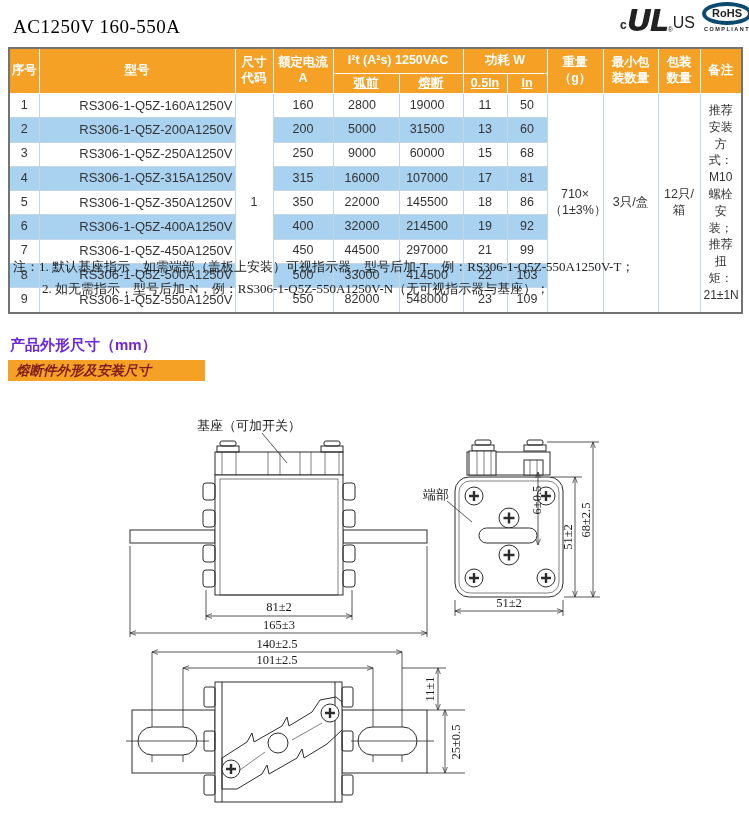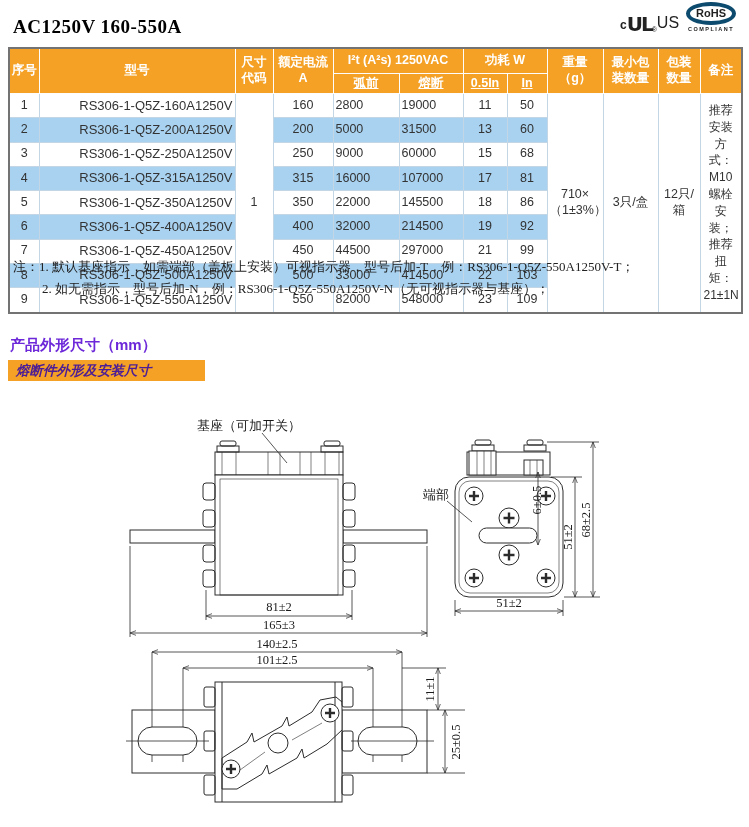--- a/index.html
+++ b/index.html
@@ -1,52 +1,52 @@
 <!DOCTYPE html>
 <html><head>
 <meta charset="utf-8">
 <style>
   html,body{margin:0;padding:0;}
   body{width:749px;height:827px;position:relative;background:#fff;overflow:hidden;
        font-family:"Liberation Sans",sans-serif;color:#222;}
   
   .page-title{position:absolute;left:13px;top:16px;font-family:"Liberation Serif",serif;
-      font-weight:700;font-size:19px;letter-spacing:.5px;color:#000;text-align:right;}
+      font-weight:400;font-size:19px;letter-spacing:.5px;color:#000;text-align:right;}
   .logos{position:absolute;left:620px;top:2px;display:flex;align-items:flex-end;gap:7px;}
   .ul-wrap{display:flex;align-items:flex-end;line-height:1;}
   .ul-c{font-weight:700;font-size:12px;padding-bottom:2px;}
-  .ul-mark{font-family:"DejaVu Sans",sans-serif;font-weight:900;font-size:20px;line-height:.85;letter-spacing:-2px;}
+  .ul-mark{font-family:"DejaVu Sans",sans-serif;font-weight:900;font-size:31px;line-height:.85;letter-spacing:-2px;font-style:italic;}
   .ul-reg{font-size:7px;vertical-align:18px;}
   .ul-us{font-weight:400;font-size:16px;padding-bottom:2px;}
   .rohs-wrap{text-align:center;padding-bottom:1px;}
   .rohs-oval{display:inline-block;border:4px solid #0c4a6e;border-radius:50%;padding:1px 6px 2px;
       font-weight:700;font-size:11px;line-height:1.1;}
   .rohs-sub{font-size:5.5px;font-weight:600;letter-spacing:1.5px;margin-top:1px;}
   
   .spec-table{position:absolute;left:8px;top:47px;width:733px;border-collapse:collapse;
       table-layout:fixed;border:2px solid #737373;}
   .spec-table thead td{background:#F4A126;color:#fff;font-weight:700;text-align:center;
       font-size:12.5px;border:1px solid #fdfdfd;padding:1px 0;line-height:1.25;white-space:pre-line;}
   .spec-table thead tr:first-child td{height:22px;}
   .spec-table thead tr:last-child td{height:17px;text-decoration:underline;}
   .spec-table tbody td{border:1px solid #C2D6E6;font-size:12.5px;color:#333;text-align:center;
       height:17px;padding:0 2px;line-height:1.25;background:#fff;}
   .spec-table tbody tr:nth-child(even) td{background:#A8D2F0;}
   .spec-table td.model{text-align:right;padding-left:5px;font-size:13px;}
-  .spec-table td.num-r{text-align:left;padding-right:10px;}
+  .spec-table td.num-r{text-align:center;padding-right:10px;}
   .spec-table td.merged{background:#fff !important;vertical-align:middle;white-space:pre-line;}
   .spec-table td.remark-cell{font-size:12px;line-height:1.4;padding:8px 3px;}
   
   .notes{position:absolute;left:13px;top:256px;width:726px;font-family:"Liberation Serif",serif;
       font-size:13px;color:#222;line-height:1.7;}
   .note-2{padding-left:29px;}
   
   .sec-title{position:absolute;left:10px;top:336px;font-weight:700;font-size:15px;color:#6d28d9;}
   .sec-sub{position:absolute;left:8px;top:360px;width:189px;height:21px;background:#F4A126;
-      color:#4c1d95;font-style:italic;font-weight:700;font-size:13.5px;line-height:21px;padding-left:8px;}
+      color:#7f1d1d;font-style:italic;font-weight:700;font-size:13.5px;line-height:21px;padding-left:8px;}
   
   .drawings{position:absolute;left:0;top:390px;}
   .drawings line,.drawings path,.drawings rect,.drawings circle,.drawings polyline{
       stroke:#2c2c2c;stroke-width:1;fill:none;}
   .drawings .fillw{fill:#fff;}
   .drawings .thin{stroke-width:.6;}
   .drawings .dim{stroke-width:.8;}
   .drawings .cross{stroke-width:2.4;}
   .drawings text{stroke:none;fill:#1a1a1a;font-family:"Liberation Serif",serif;font-size:12.5px;}
   .drawings text.cn{font-size:13px;}

